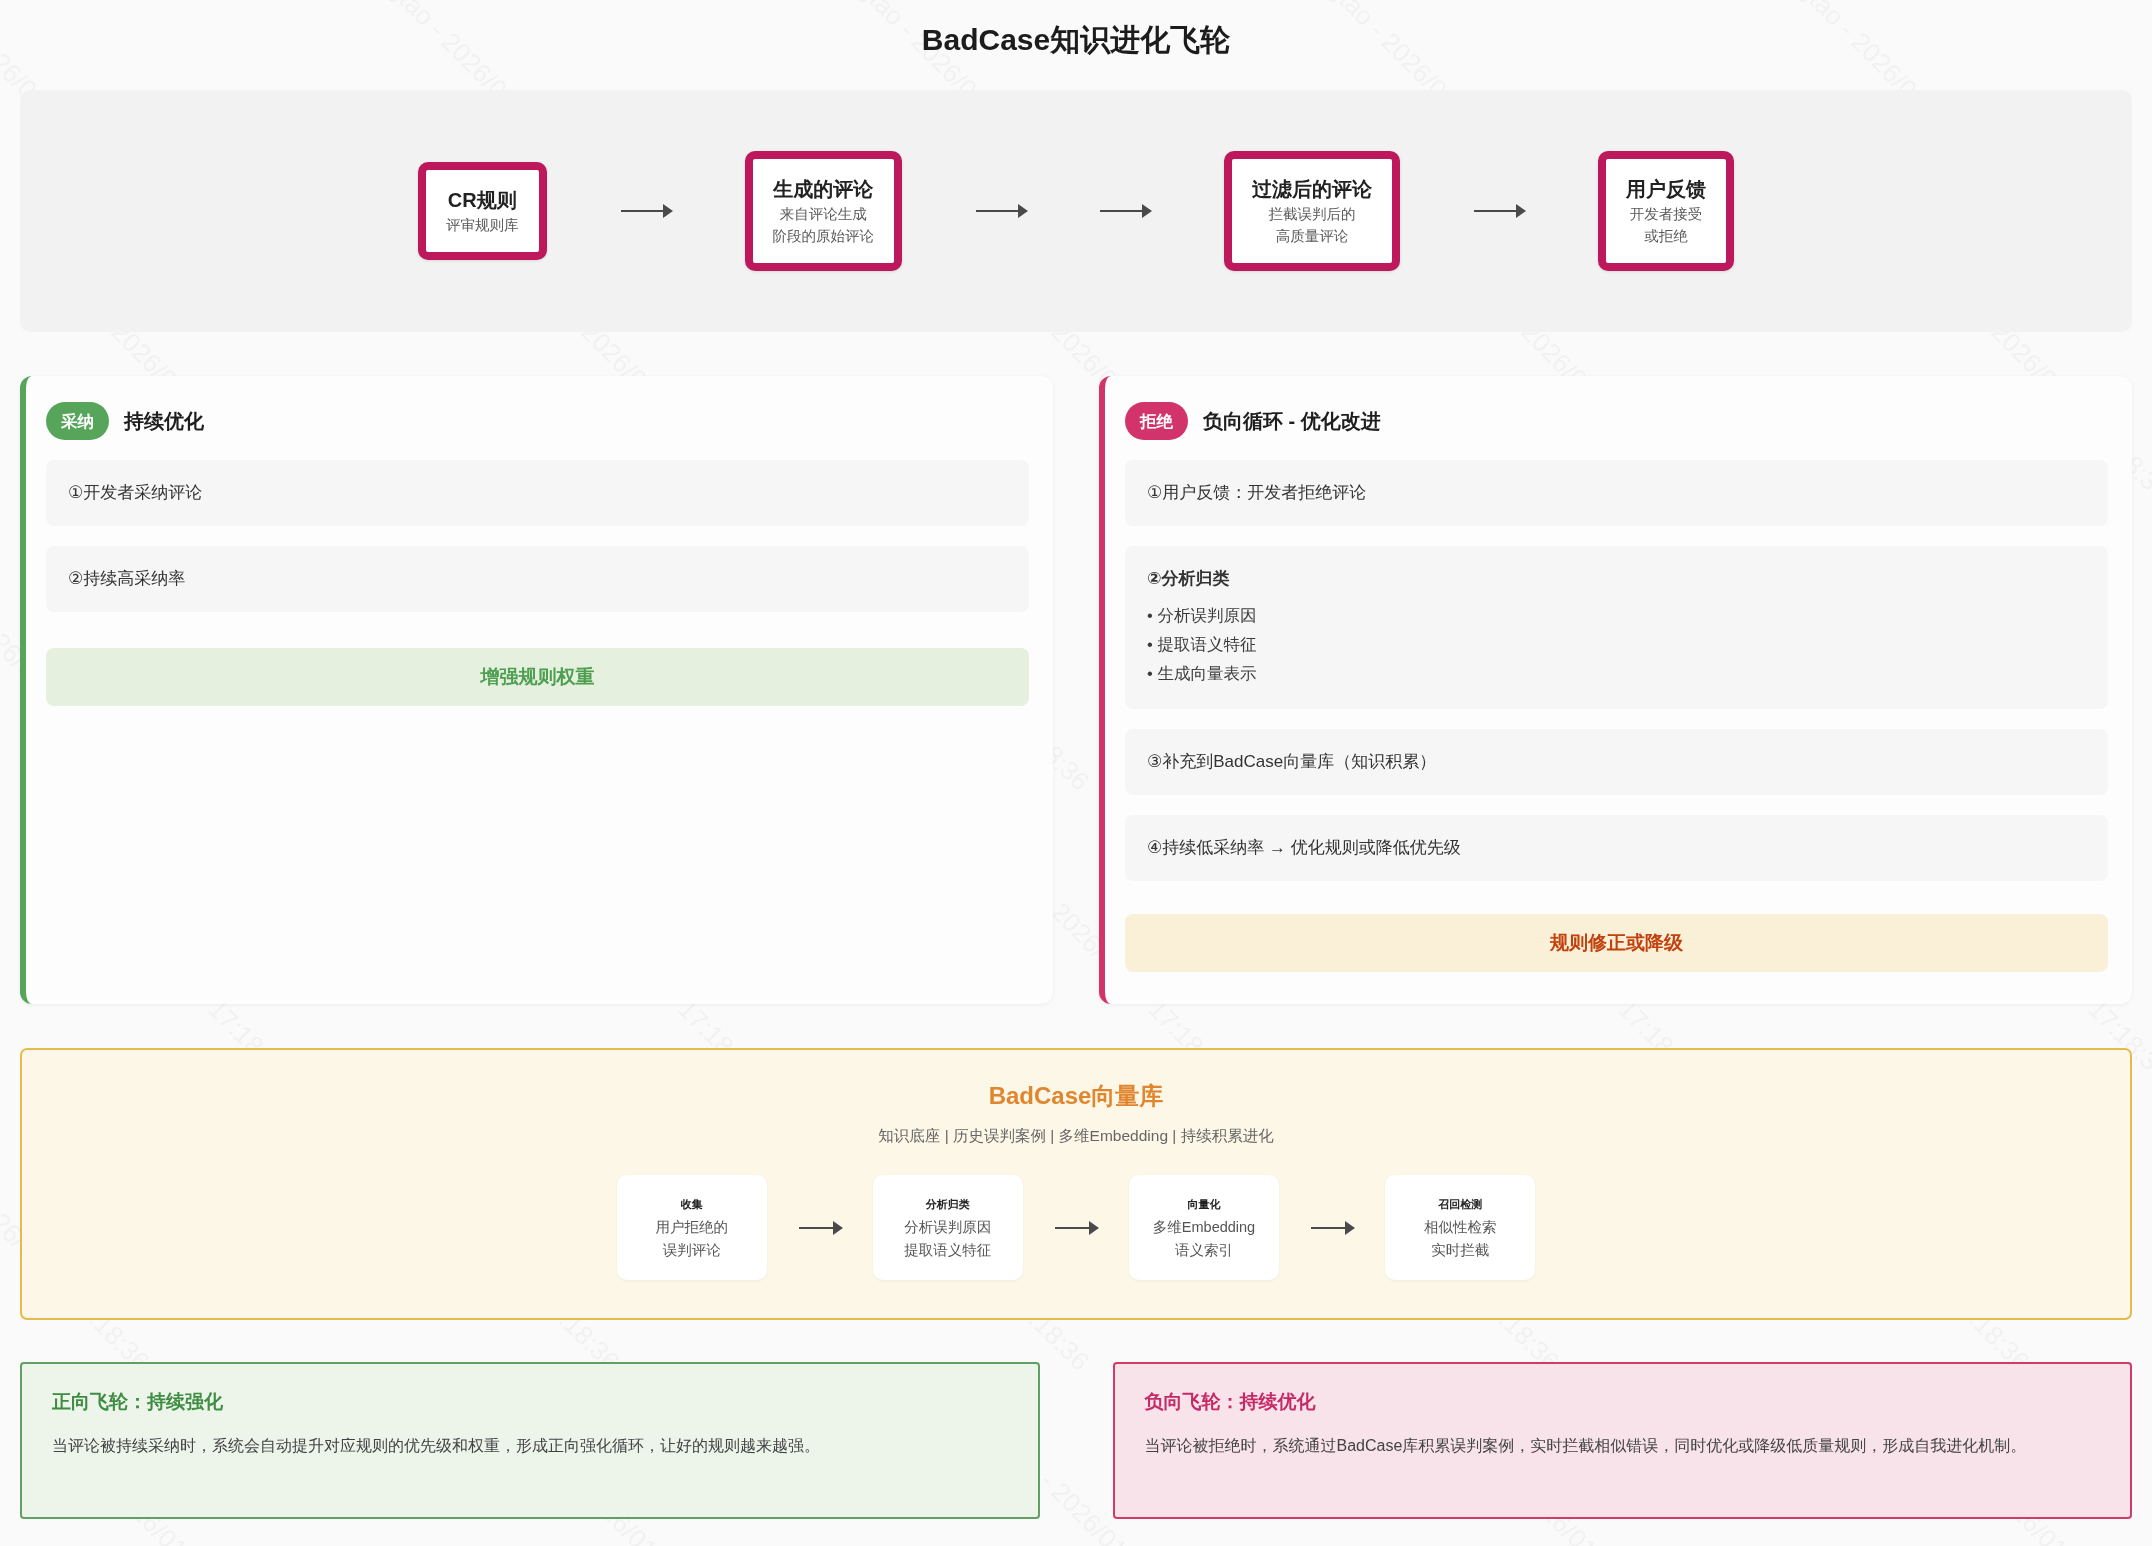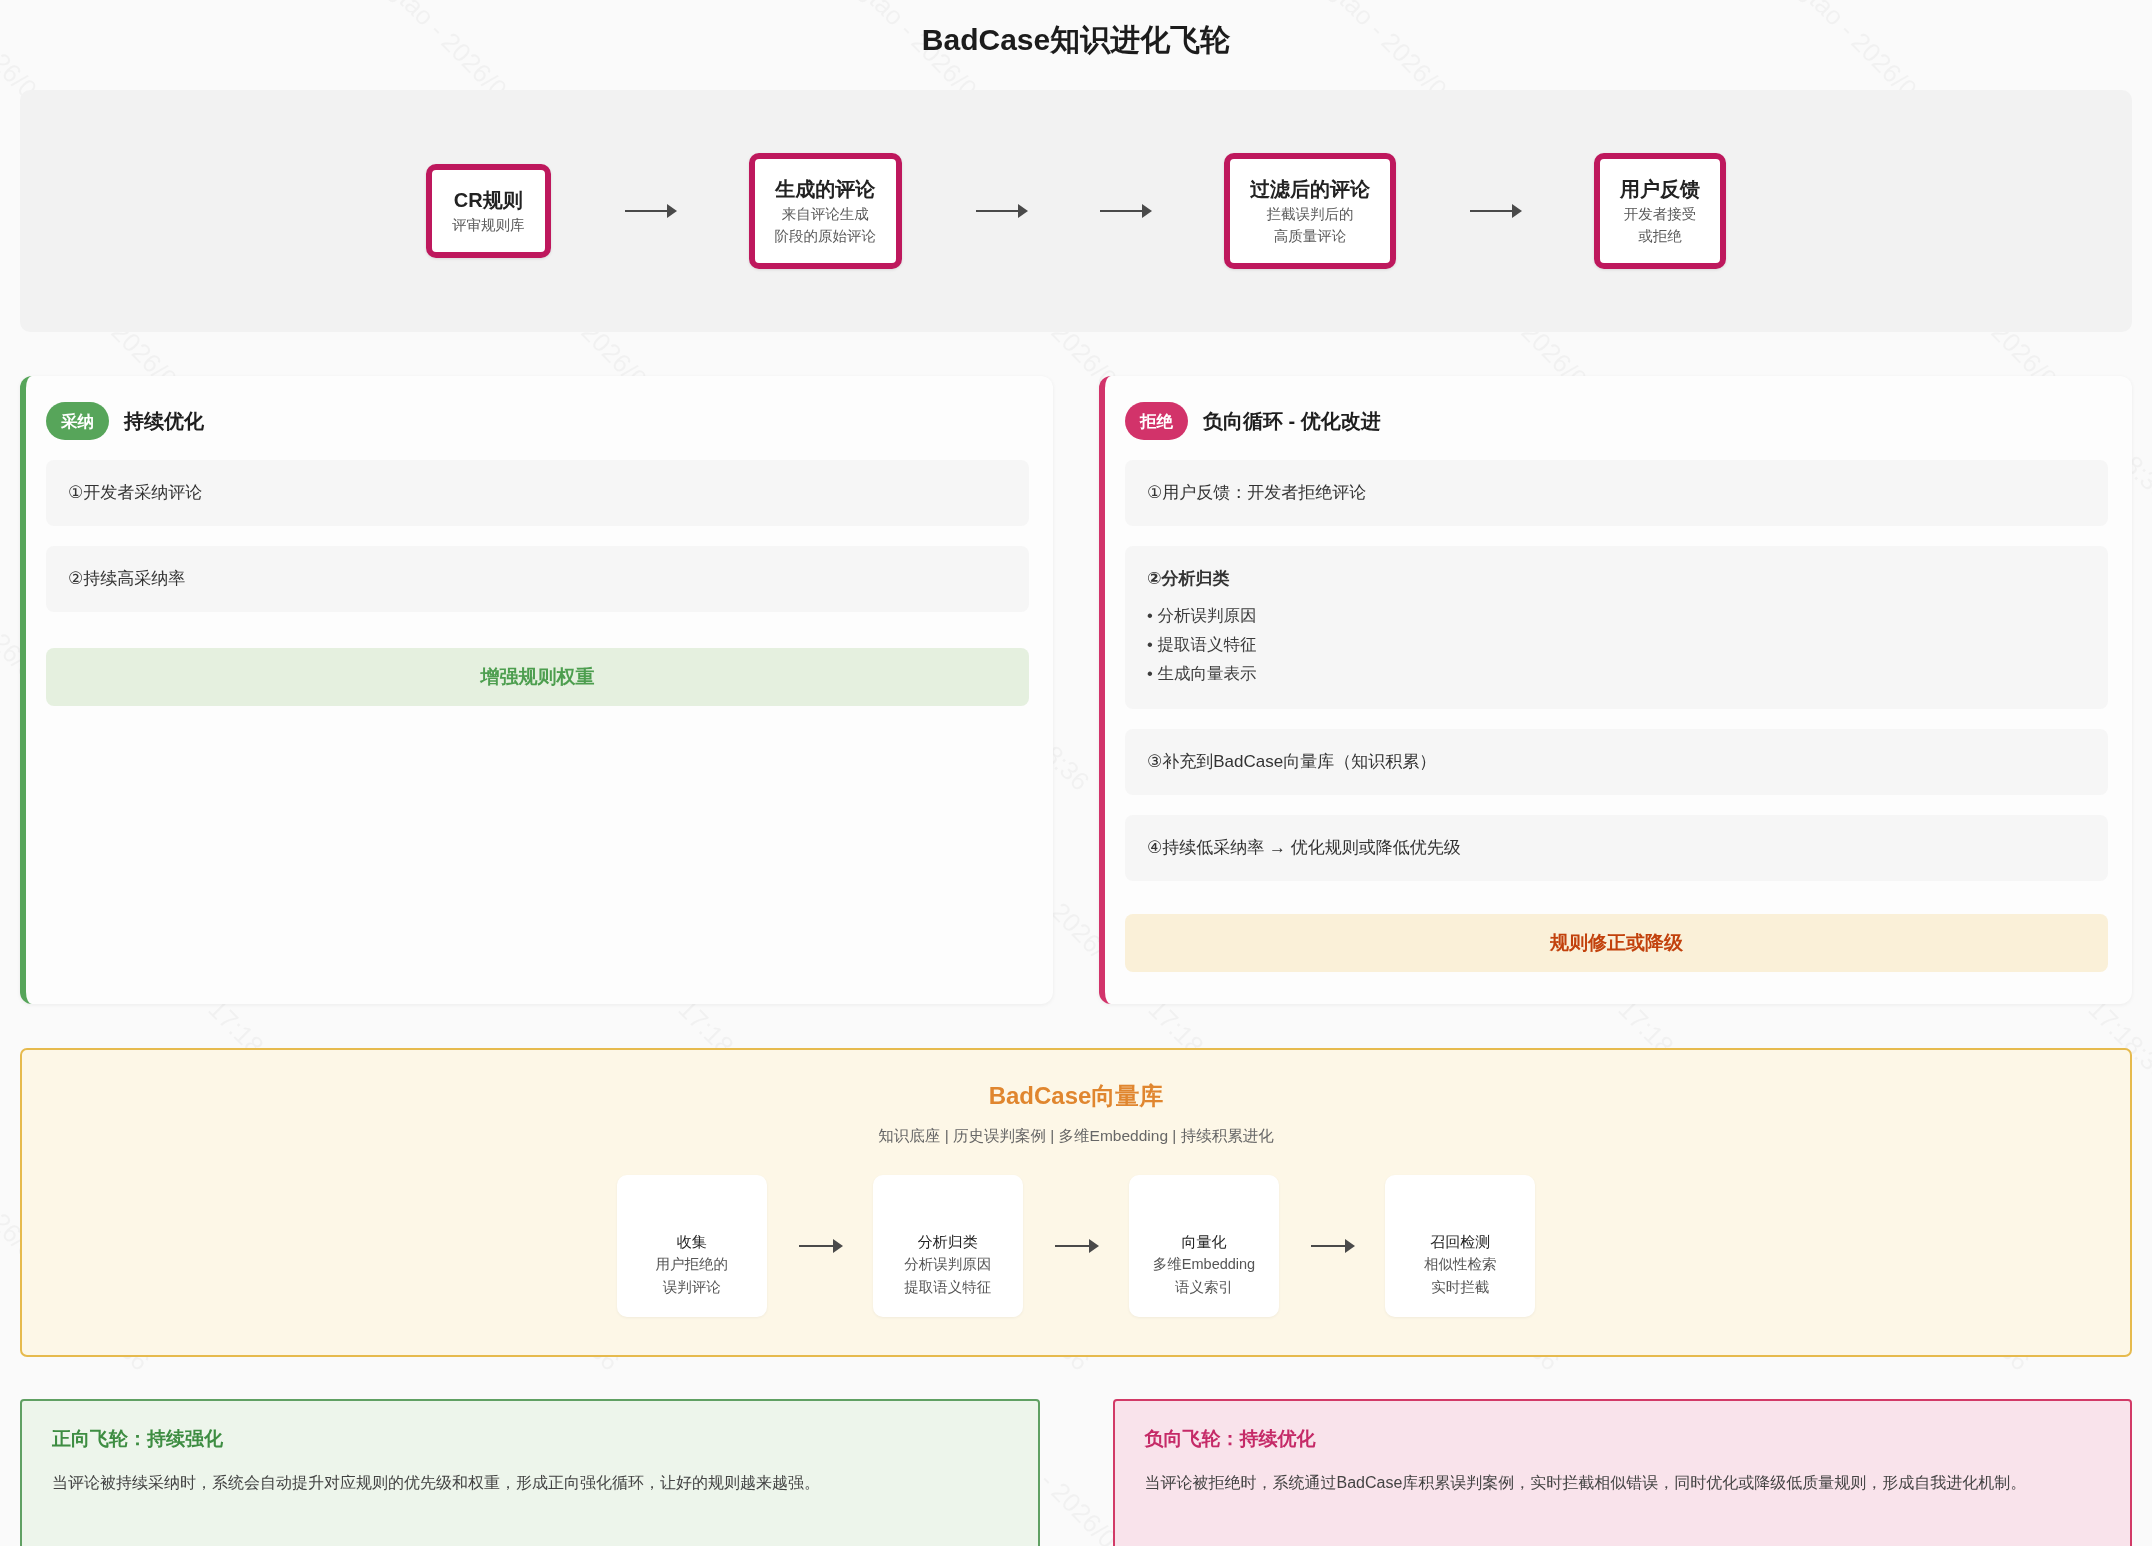--- a/index.html
+++ b/index.html
@@ -19,21 +19,21 @@
 
   
   .page-title { text-align:center; font-size:30px; font-weight:bold; color:#1c1c1c; line-height:36px; }
 
   
   .strip {
     margin-top:32px; height:242px; background:#f2f2f2; border-radius:10px;
     display:flex; align-items:center; justify-content:center; gap:74px;
   }
   .flow-box {
-    background:#ffffff; border:6px solid #be185d; border-radius:10px;
+    background:#ffffff; border:8px solid #be185d; border-radius:10px;
     padding:16px 20px; text-align:center; box-shadow:0 1px 3px rgba(0,0,0,0.10);
   }
   .flow-box.em { border:3px solid #6d6d6d; }
   .flow-title { font-size:20px; font-weight:bold; color:#222; line-height:28px; }
   .flow-line { font-size:14.5px; color:#5a5a5a; line-height:22px; }
   .flow-line:first-of-type { margin-top:5px; }
 
   
   .arrow { position:relative; width:50px; height:2px; background:#4a4a4a; flex:none; }
   .arrow::after {
@@ -79,21 +79,21 @@
     margin-top:44px; background:#fdf7e7; border:2px solid #e6ba4d; border-radius:7px;
     padding:30px 20px 38px; text-align:center;
   }
   .vec-title { font-size:24px; font-weight:bold; color:#e0862f; line-height:32px; }
   .vec-sub { margin-top:13px; font-size:15.5px; color:#666; line-height:22px; }
   .stage-row { margin-top:28px; display:flex; justify-content:center; align-items:center; gap:32px; }
   .stage {
     background:#fff; border-radius:10px; padding:18px 24px; min-width:150px;
     box-shadow:0 1px 3px rgba(0,0,0,0.05);
   }
-  .stage-title { font-size:15px; font-weight:normal; color:#222; line-height:23px;margin-top:37px; }
+  .stage-title { font-size:11px; font-weight:bold; color:#222; line-height:23px; }
   .stage-line { font-size:14.5px; color:#555; line-height:23px; }
 
   
   .summary-row { display:flex; gap:46px; margin-top:42px; align-items:stretch; }
   .sum-card { flex:1 1 0; border-radius:4px; padding:25px 30px; min-height:157px; }
   .sum-card.green { background:#edf5eb; border:2px solid #60a063; }
   .sum-card.pink  { background:#f9e3eb; border:2px solid #d23a67;margin-left:27px; }
   .sum-title { font-size:19px; font-weight:bold; line-height:26px; }
   .sum-card.green .sum-title { color:#3e8d42; }
   .sum-card.pink  .sum-title { color:#c52a67; }

